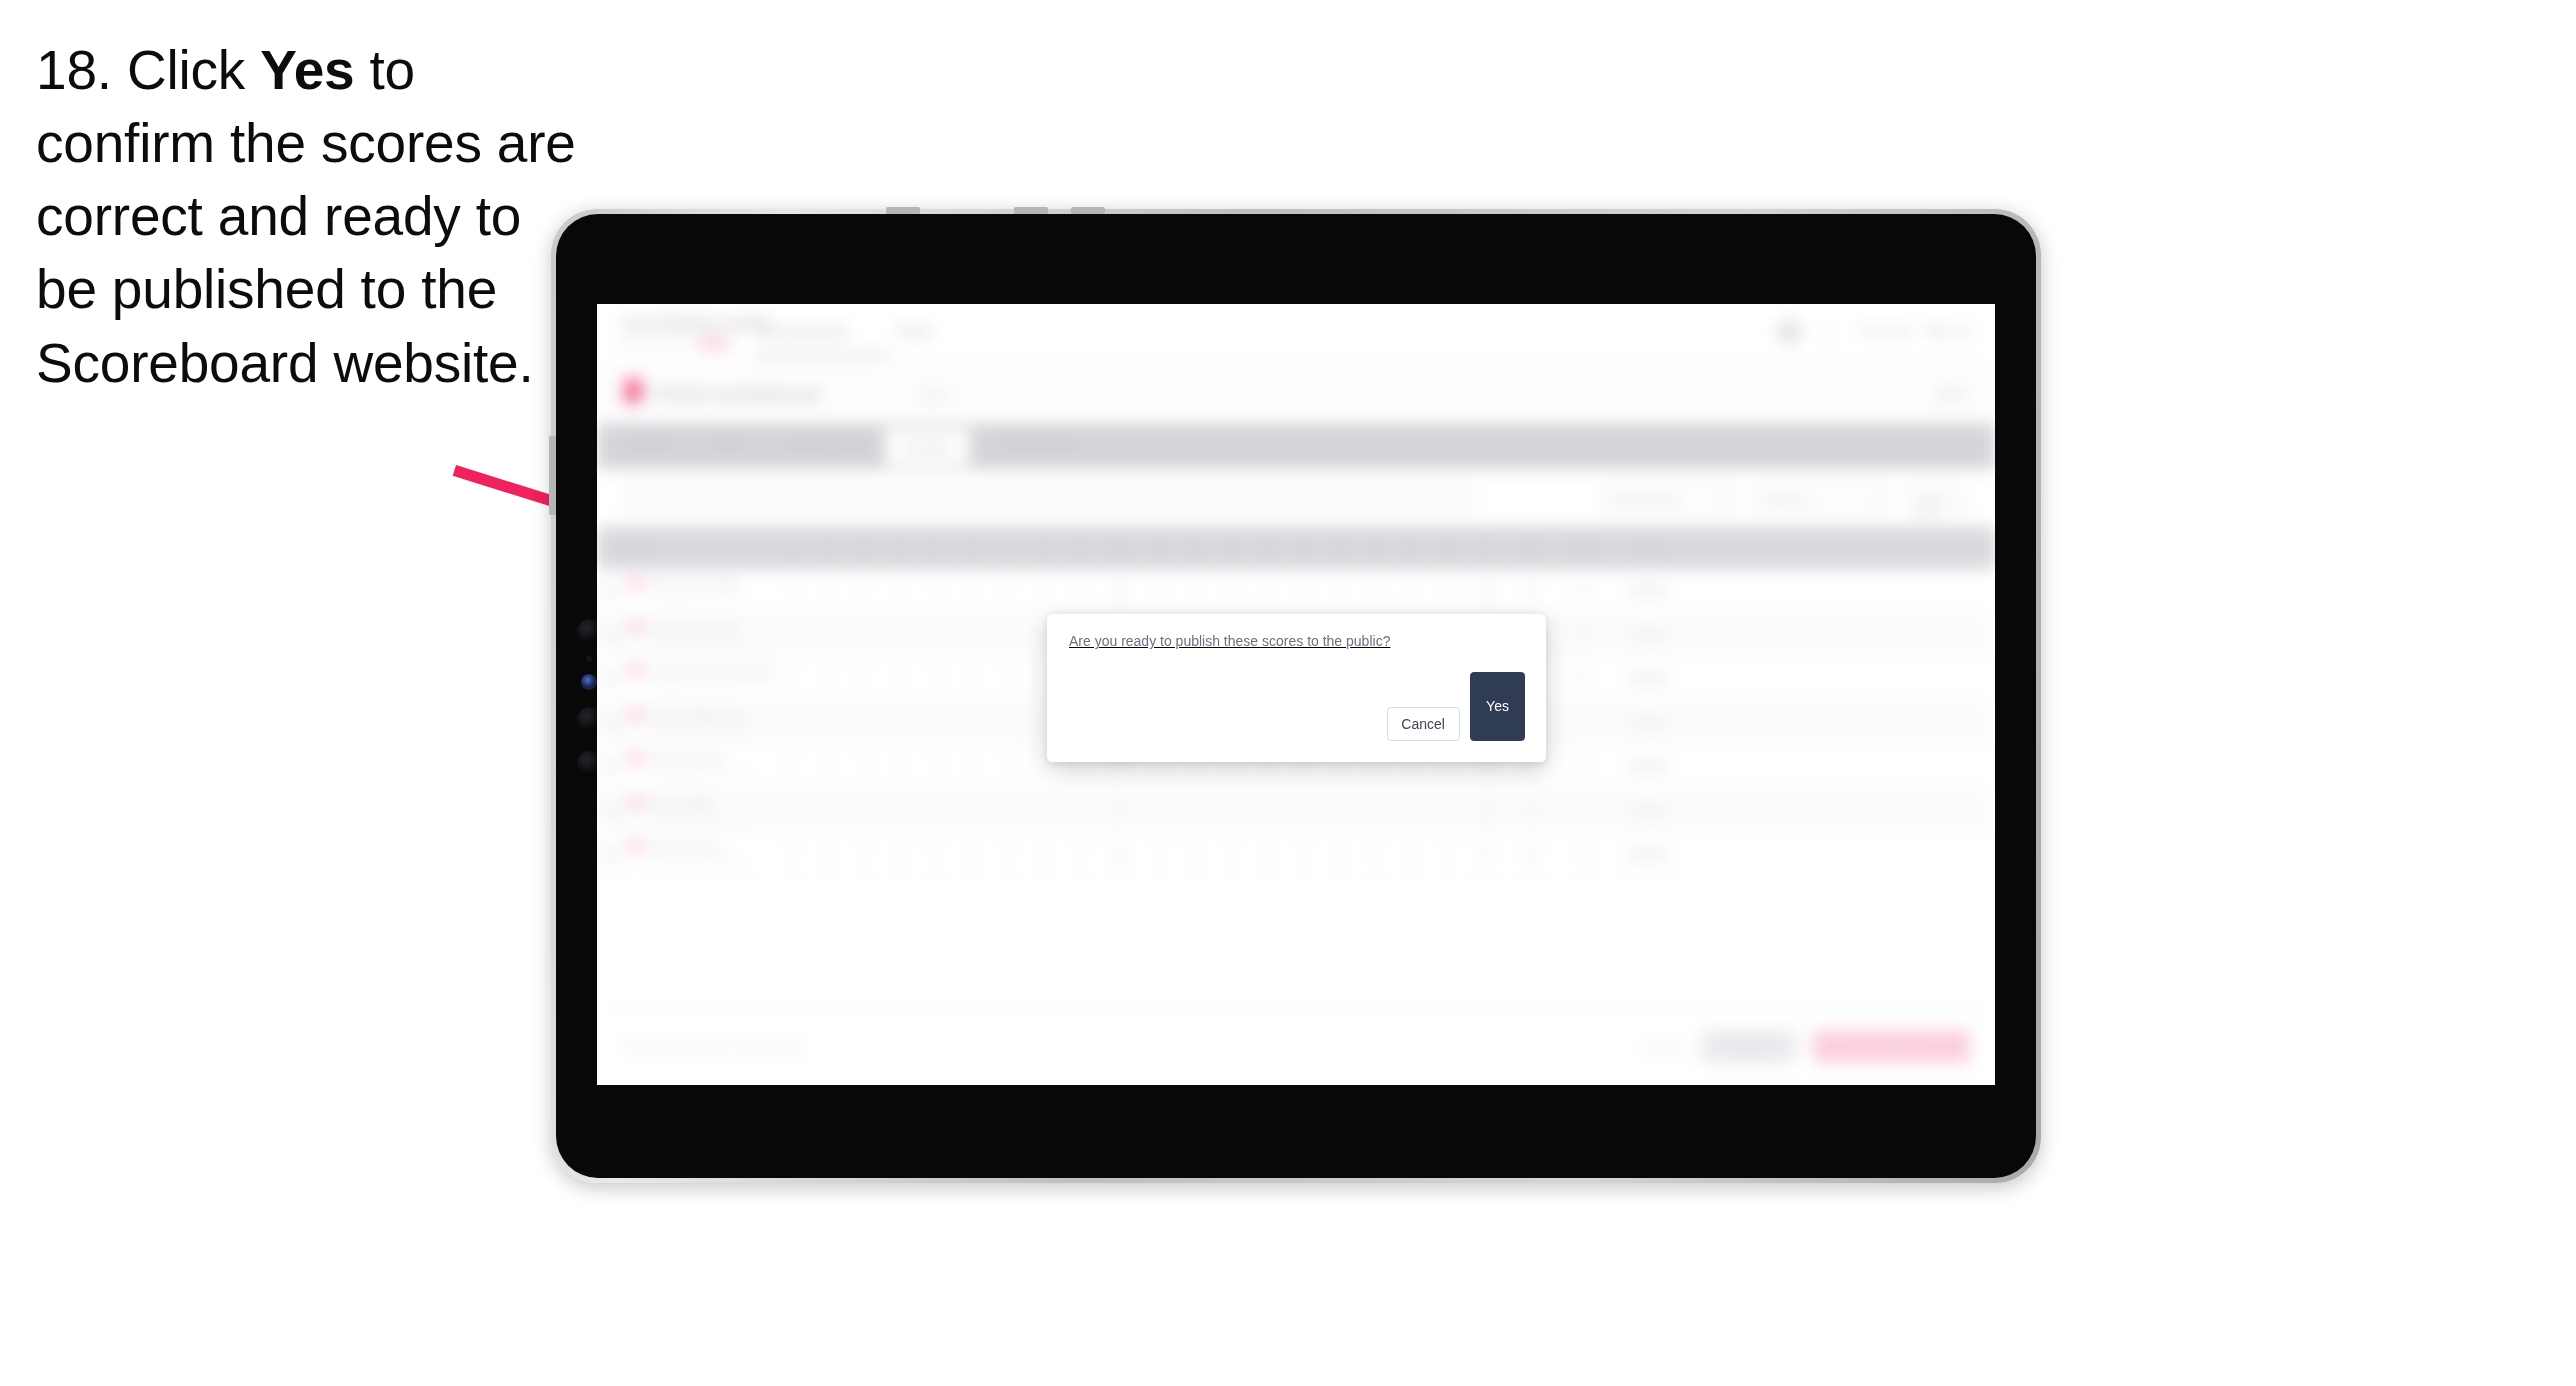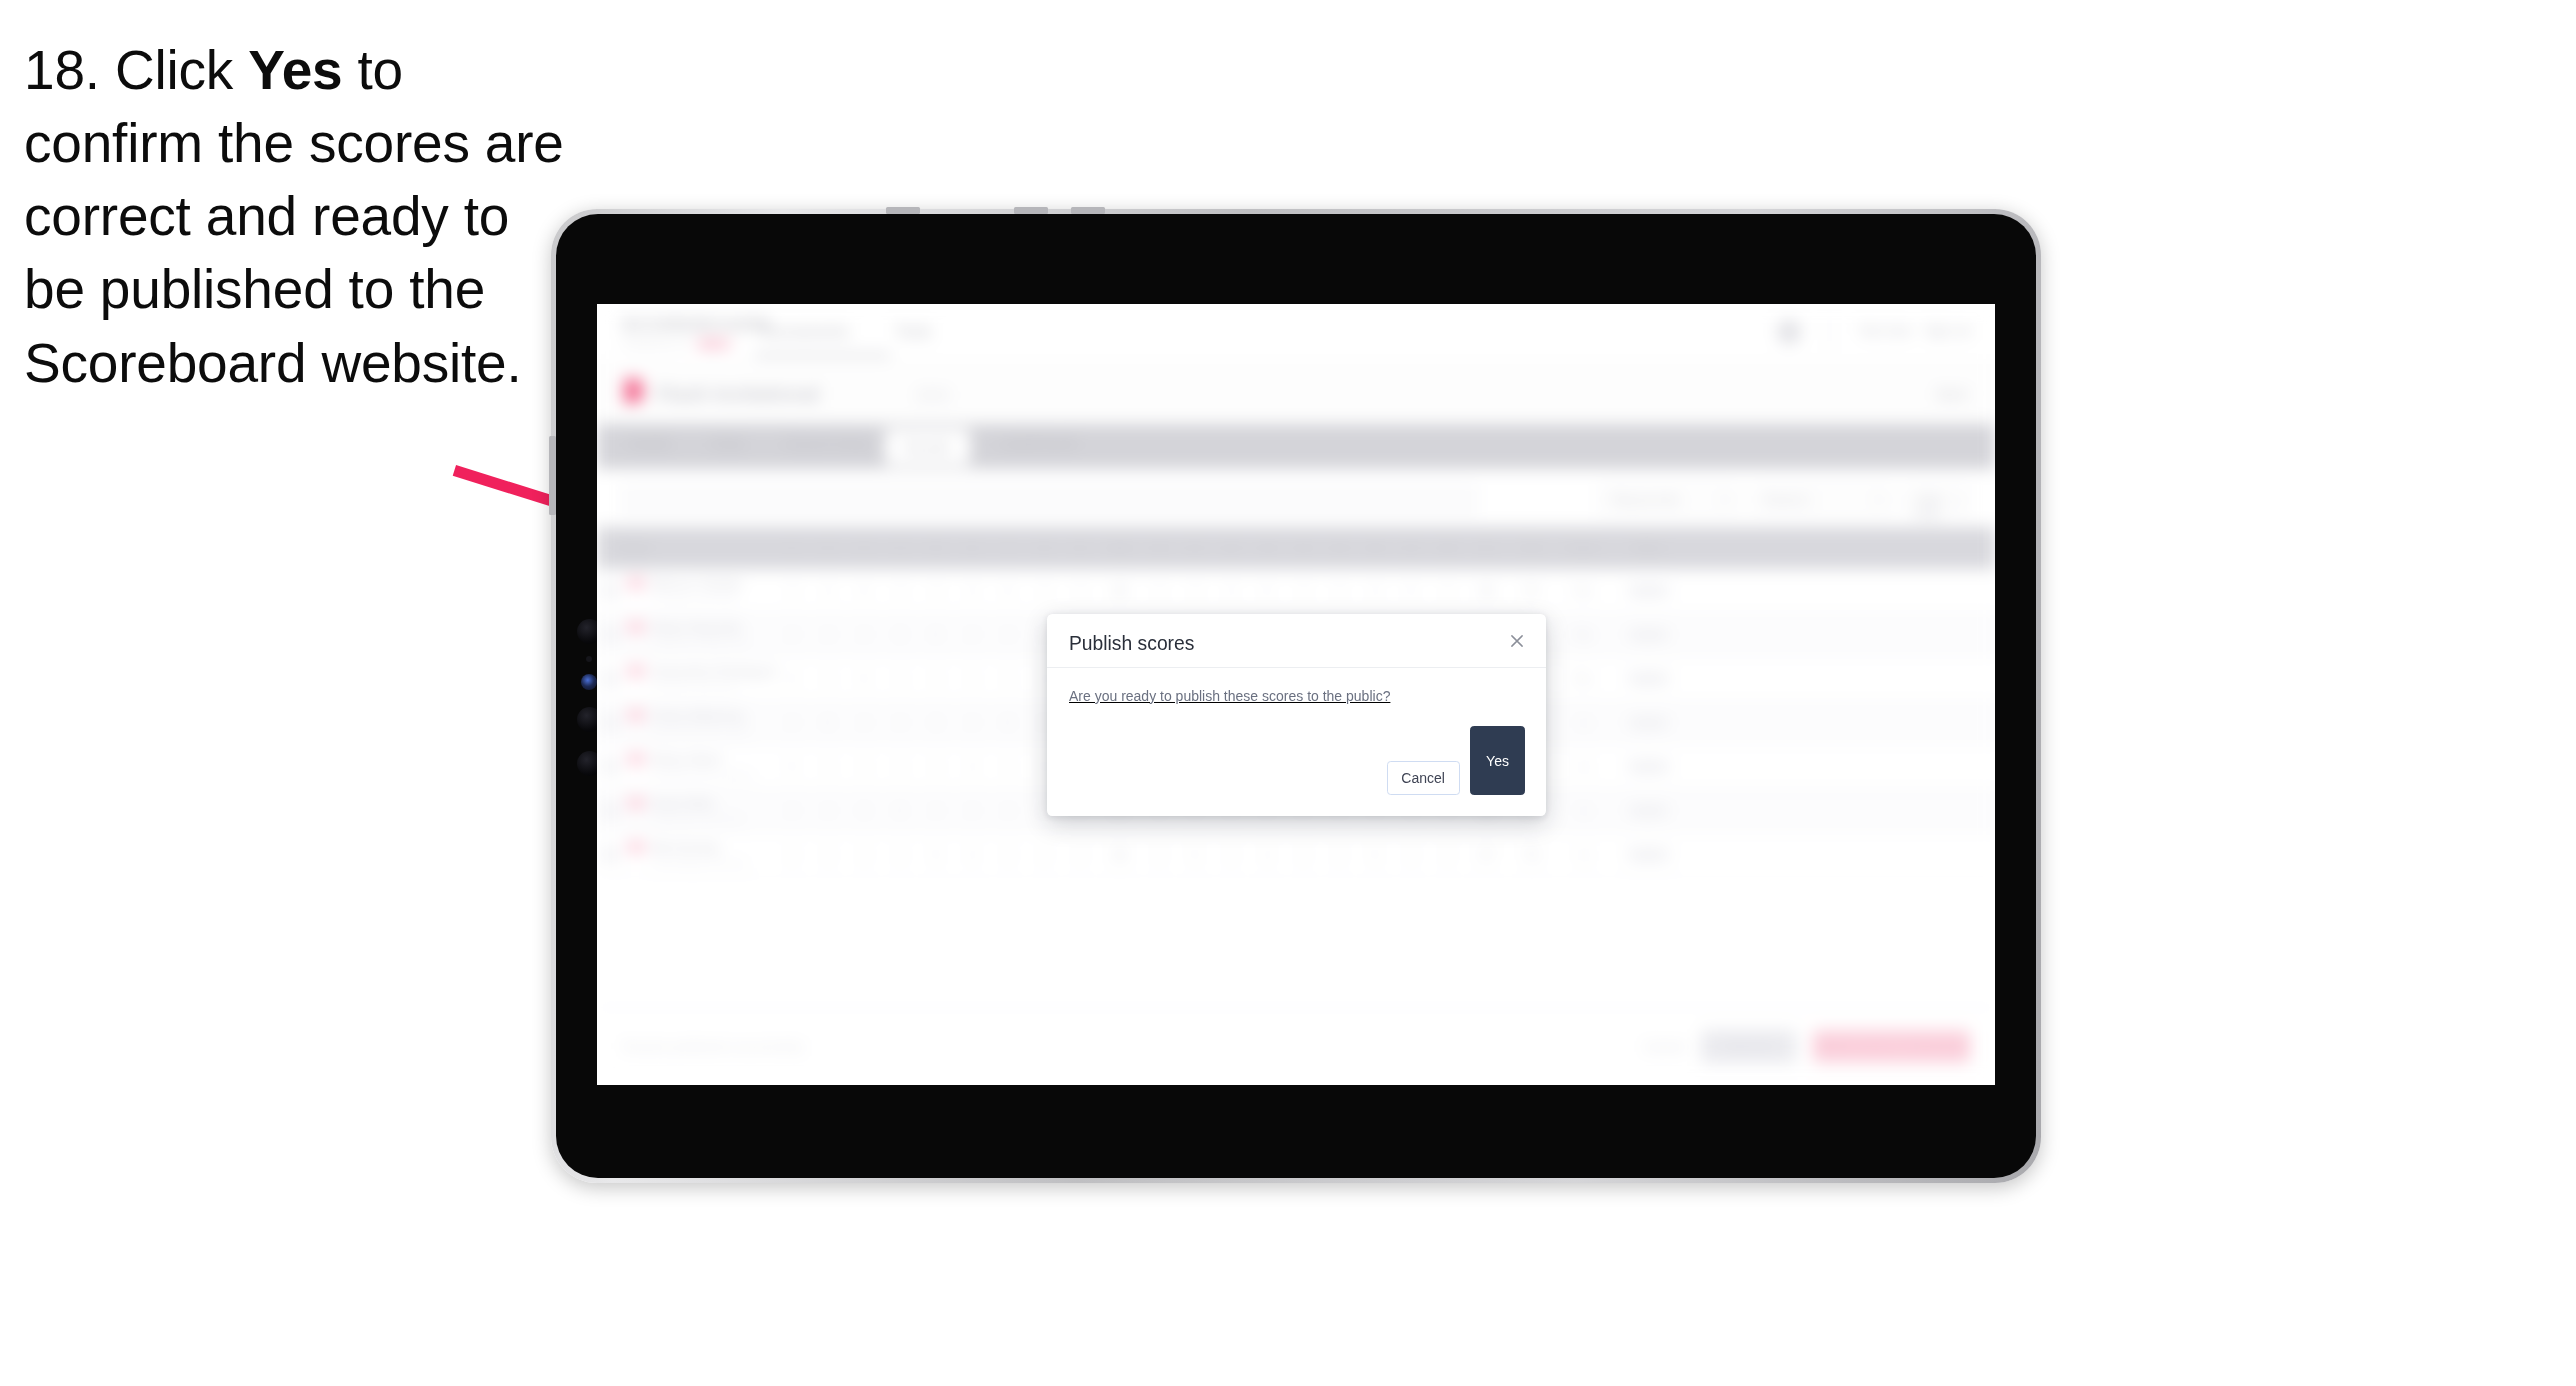--- a/index.html
+++ b/index.html
@@ -11,21 +11,21 @@
     width: 2576px;
     height: 1386px;
     position: relative;
     overflow: hidden;
     font-family: "Liberation Sans", sans-serif;
   }
 
   
   #instruction {
     position: absolute;
-    left: 24px;
+    left: 36px;
     top: 34px;
     width: 542px;
     font-size: 55px;
     line-height: 1.33;
     color: #0c0c0c;
     font-weight: 400;
     letter-spacing: -0.2px;
   }
   #instruction .bold { font-weight: 700; }
 
@@ -894,28 +894,20 @@
           <div id="footer-btn-secondary-label">Save All</div>
         </div>
         <div id="footer-btn-primary">
           <div id="footer-btn-primary-label">Publish scores to Scoreboard</div>
         </div>
       </div>
 
     </div>
 
     <div id="modal">
-      <div id="modal-header">
-        <div id="modal-title">Publish scores</div>
-        <div id="modal-close">
-          <svg width="22" height="22" viewBox="0 0 30 30" aria-hidden="true">
-            <path d="M8 8 L22 22 M22 8 L8 22" stroke="#8b8f99" stroke-width="2" stroke-linecap="round" fill="none"></path>
-          </svg>
-        </div>
-      </div>
       <div id="modal-body">
         <div id="modal-message">Are you ready to publish these scores to the public?</div>
       </div>
       <div id="modal-footer">
         <button id="btn-cancel">Cancel</button>
         <button id="btn-yes">Yes</button>
       </div>
     </div>
 
   </div>

